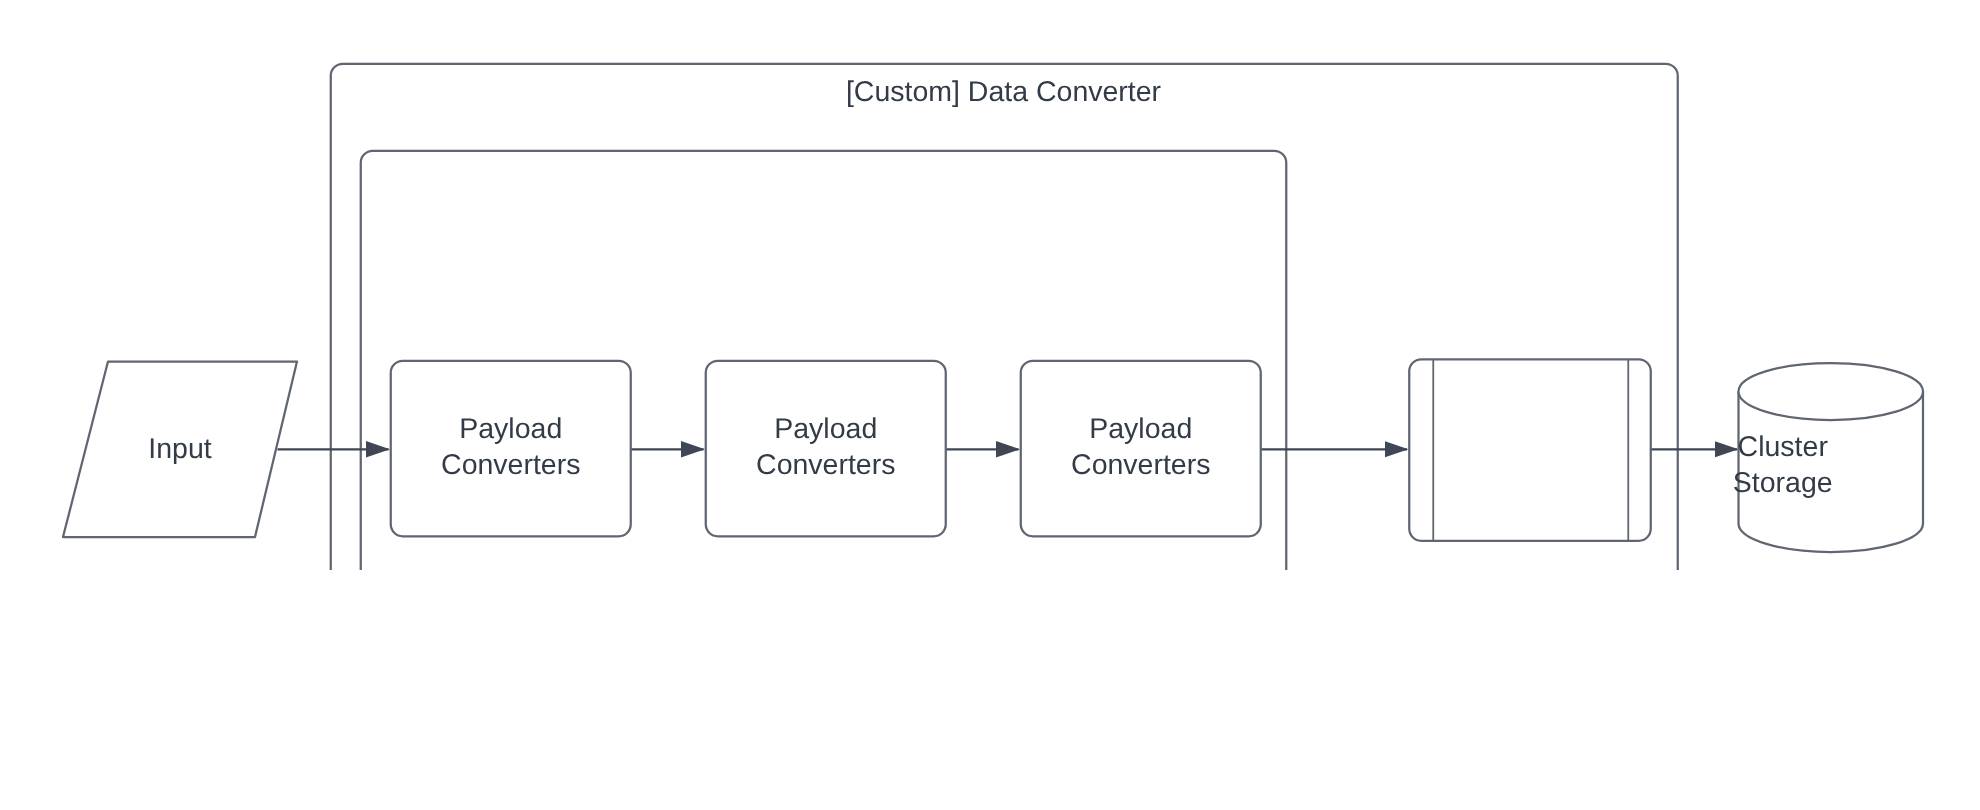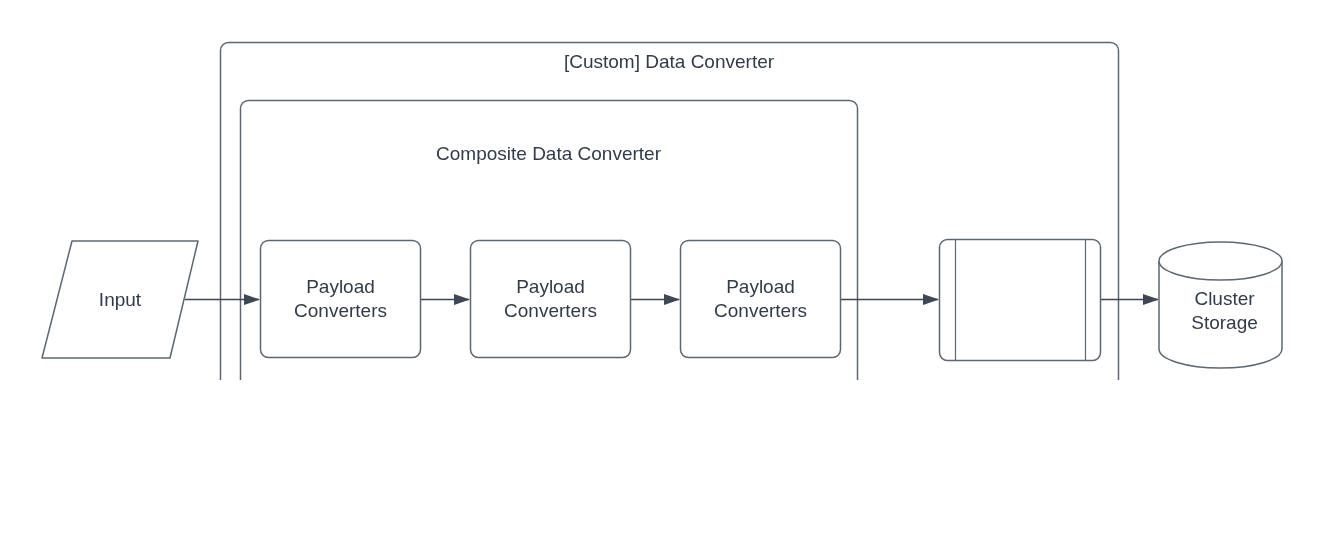--- a/index.html
+++ b/index.html
@@ -92,26 +92,25 @@
     <rect class="shape" x="939.5" y="239.5" width="161" height="121" rx="8"></rect>
     <line class="divider" x1="955.5" y1="240" x2="955.5" y2="360"></line>
     <line class="divider" x1="1085.5" y1="240" x2="1085.5" y2="360"></line>
 
     <path class="shape" d="M1159,261 L1159,349 a61.5,19 0 0 0 123,0 L1282,261"></path>
     <ellipse class="shape" cx="1220.5" cy="261" rx="61.5" ry="19"></ellipse>
   </svg>
 
   <div class="container-title" style="left:220px; top:51px; width:898px;">[Custom] Data Converter</div>
 
-  <div class="container-title" style="left:240px; top:143px; width:617px;">Composite Data Converter</div>
 
   <div class="label" style="left:55px; top:241px; width:130px; height:117px;">Input</div>
 
   <div class="label" style="left:270px; top:240px; width:141px; height:118px;">Payload Converters</div>
 
   <div class="label" style="left:480px; top:240px; width:141px; height:118px;">Payload Converters</div>
 
   <div class="label" style="left:690px; top:240px; width:141px; height:118px;">Payload Converters</div>
 
 
-  <div class="label" style="left:1168px; top:252px; width:113px; height:118px;">Cluster Storage</div>
+  <div class="label" style="left:1132px; top:252px; width:113px; height:118px;">Cluster Storage</div>
 
 </div>
 
 </body></html>

